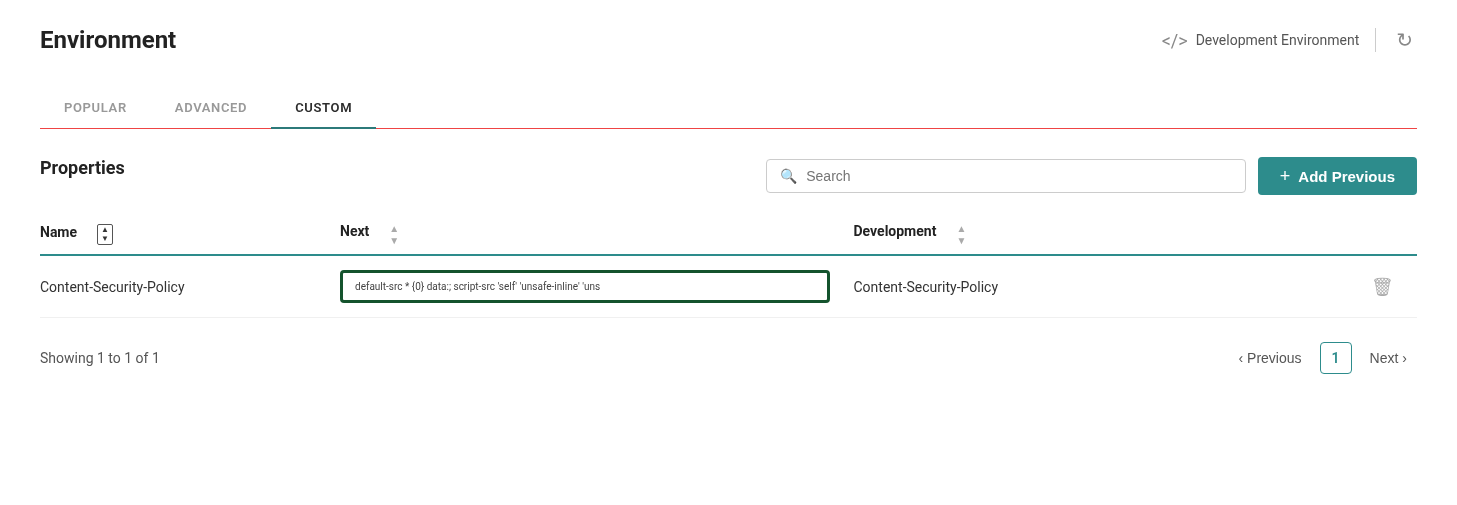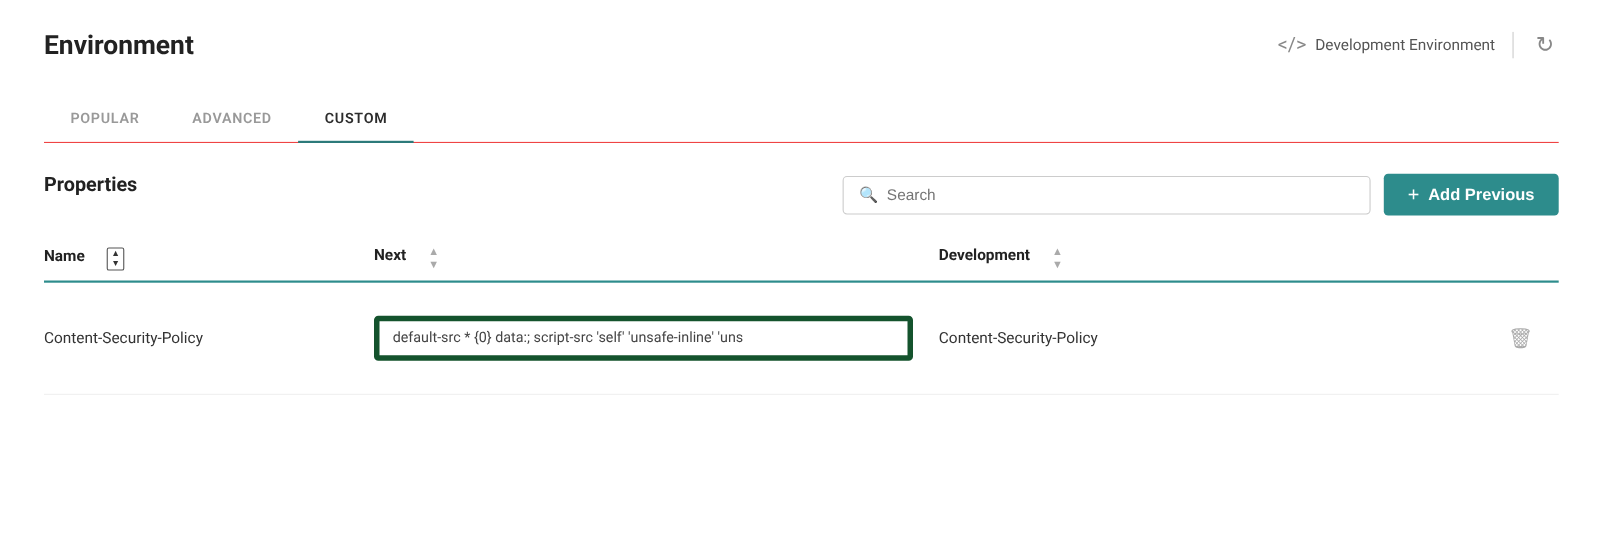--- a/index.html
+++ b/index.html
@@ -182,34 +182,34 @@
       align-items: center;
       cursor: pointer;
       color: #aaa;
       font-size: 10px;
       gap: 1px;
     }
 
     .table-row {
       display: grid;
       grid-template-columns: 300px 1fr 1fr 50px;
-      padding: 30px 0;
+      padding: 14px 0;
       border-bottom: 1px solid #f0f0f0;
       align-items: center;
     }
     .td {
       font-size: 14px;
       color: #333;
       padding-right: 16px;
     }
     .value-field {
-      border: 5px solid #14532d;
+      border: 3px solid #14532d;
       border-radius: 4px;
       padding: 8px 12px;
-      font-size: 13px;
+      font-size: 10px;
       color: #444;
       background: #fff;
       white-space: nowrap;
       overflow: hidden;
       text-overflow: ellipsis;
       max-width: 490px;
     }
     .delete-btn {
       background: none;
       border: none;
@@ -339,14 +339,28 @@
       <div class="td">Content-Security-Policy</div>
       <div class="td">
         <button class="delete-btn" title="Delete">
           <span>🗑</span>
         </button>
       </div>
     </div>
 
   </div>
 
+  <div class="pagination">
+    <span class="showing-text">Showing 1 to 1 of 1</span>
+    <div class="page-controls">
+      <button class="page-nav-btn">
+        <span>‹</span>
+        <span>Previous</span>
+      </button>
+      <div class="page-num">1</div>
+      <button class="page-nav-btn">
+        <span>Next</span>
+        <span>›</span>
+      </button>
+    </div>
+  </div>
 
 </div>
 
 </body></html>

